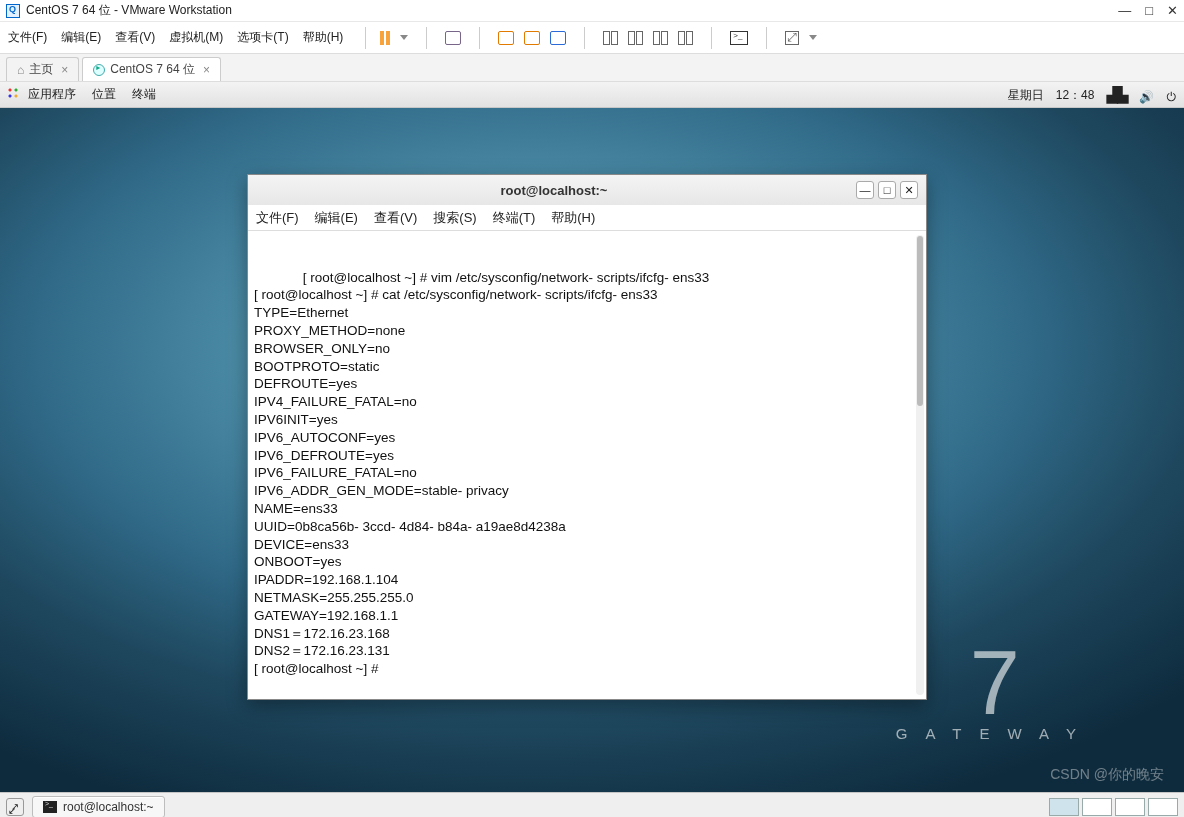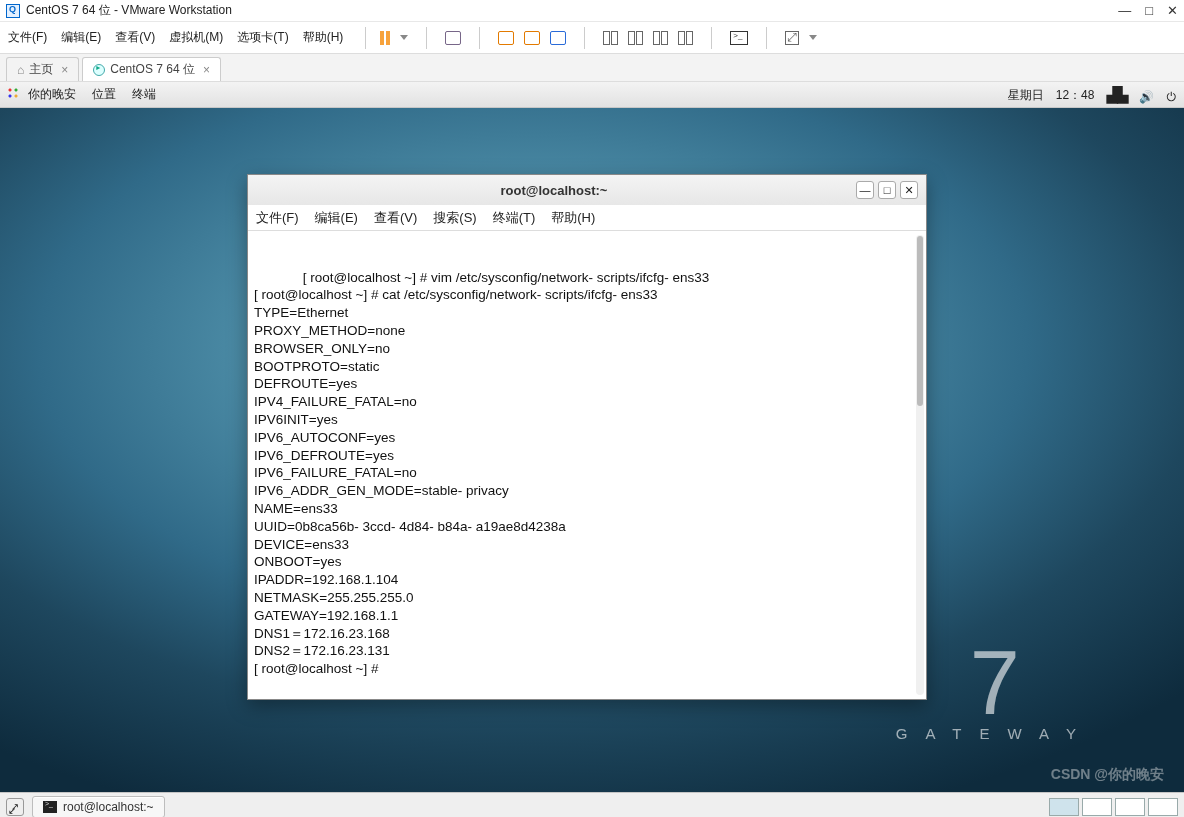--- a/index.html
+++ b/index.html
@@ -49,21 +49,21 @@
  radial-gradient(circle at 8px 8px,#ea3 1px,transparent 2px);}
 .gnome-topbar span.menu { margin-right:16px; }
 .tri { font-size:15px; letter-spacing:-1px; }
 
 
 .desktop { height:684px; position:relative; background:
  radial-gradient(ellipse 900px 500px at 45% 35%, #7eb4c9 0%, #4d8da7 30%, #306a88 55%, #1e475e 75%, #0e2b3d 100%);}
 .watermark { position:absolute; right:90px; bottom:50px; color:rgba(255,255,255,0.6); text-align:center; }
 .watermark .seven { font-size:90px; font-weight:200; }
 .watermark .txt { font-size:15px; letter-spacing:18px; margin-top:-10px; }
-.csdn-wm { position:absolute; right:20px; bottom:8px; color:rgba(230,230,230,0.45); font-size:14px; font-weight:bold; }
+.csdn-wm { position:absolute; right:20px; bottom:8px; color:rgba(230,230,230,0.45); font-size:14px; font-weight:normal; }
 
 .desktop-icon { position:absolute; width:90px; text-align:center; color:#fff; font-size:12px; }
 .desktop-icon .ico { width:50px; height:50px; margin:0 auto 4px; border-radius:6px; position:relative; }
 .trash-ico { background:radial-gradient(circle at 50% 30%,#ddd,#999); border-radius:4px 4px 8px 8px; }
 .trash-ico::before{content:""; position:absolute; top:-8px; left:5px; right:5px; height:10px; background:linear-gradient(#eee,#bbb); border-radius:4px;}
 .folder-ico { background:linear-gradient(#f8e7b4,#e8d398); border-radius:2px 2px 4px 4px; box-shadow:0 1px 2px rgba(0,0,0,.3);}
 .folder-ico::before{content:""; position:absolute; top:-8px; left:0; width:22px; height:8px; background:#f8e7b4; border-radius:2px 2px 0 0;}
 .folder-ico::after{content:"⌂"; position:absolute; left:17px; top:10px; color:#b79a4d; font-size:22px;}
 
 
@@ -155,21 +155,21 @@
   </div>
   <div class="tab active">
     <span class="cicon"></span>
     <span>CentOS 7 64 位</span>
     <span class="close">×</span>
   </div>
 </div>
 
 <div class="gnome-topbar">
   <span class="g-apps"></span>
-  <span class="menu">你的晚安</span>
+  <span class="menu">应用程序</span>
   <span class="menu">位置</span>
   <span class="menu">终端</span>
   <div class="gicons">
     <span>星期日</span>
     <span>12：48</span>
     <span class="tri">▟▙</span>
     <span>🔊</span>
     <span>⏻</span>
   </div>
 </div>

